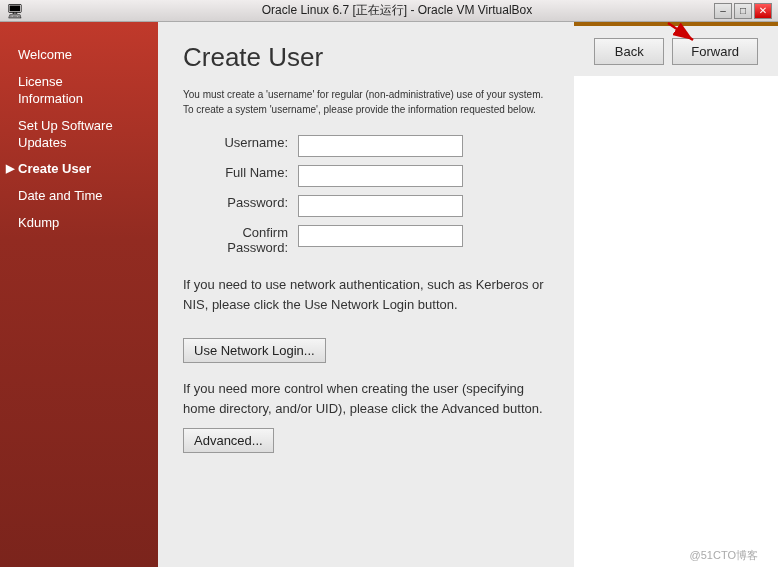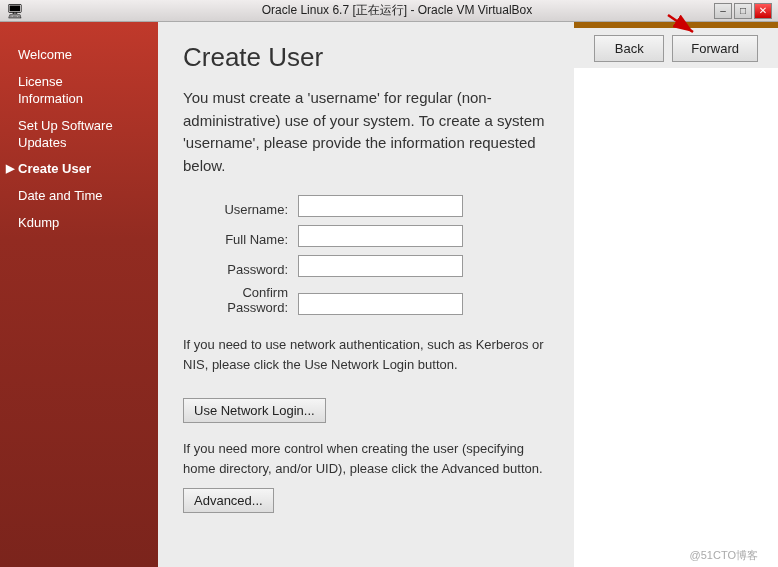--- a/index.html
+++ b/index.html
@@ -108,30 +108,30 @@
     }
 
     .page-title {
       font-size: 26px;
       font-weight: normal;
       color: #333;
       margin-bottom: 14px;
     }
 
     .description {
-      font-size: 15px;
+      font-size: 10px;
       color: #333;
       margin-bottom: 18px;
       line-height: 1.5;
     }
 
     
     .form-row {
       display: flex;
-      align-items: flex-end;
+      align-items: flex-start;
       margin-bottom: 8px;
     }
     .form-label {
       width: 115px;
       text-align: right;
       padding-right: 10px;
       font-size: 13px;
       color: #333;
     }
     .form-input {
@@ -179,23 +179,23 @@
       background: linear-gradient(to bottom, #f5f5f5, #ddd);
       border: 1px solid #999;
       padding: 4px 10px;
       font-size: 13px;
       cursor: pointer;
       color: #222;
     }
 
     
     .bottom-bar {
-      height: 46px;
+      height: 54px;
       background: #ececec;
-      border-top: 6px solid #a16207;
+      border-top: 4px solid #a16207;
       display: flex;
       align-items: center;
       justify-content: flex-end;
       padding: 0 20px;
       gap: 8px;
       position: relative;
     }
     .nav-btn {
       background: linear-gradient(to bottom, #f5f5f5, #ddd);
       border: 1px solid #999;

